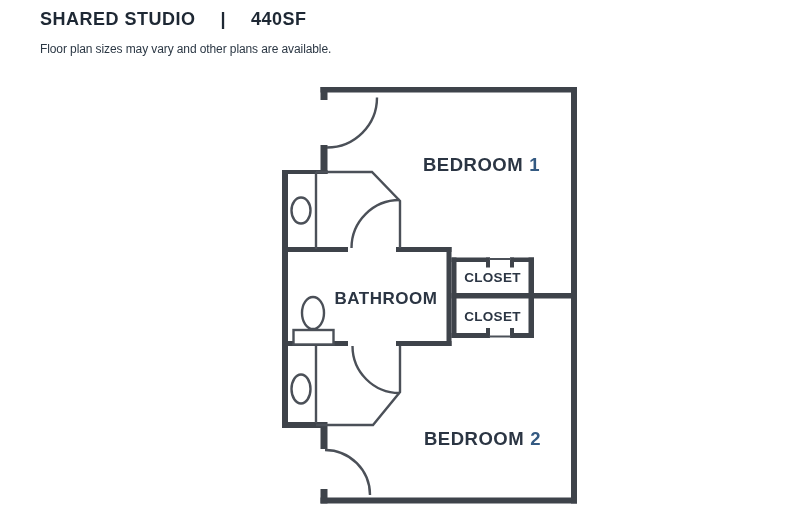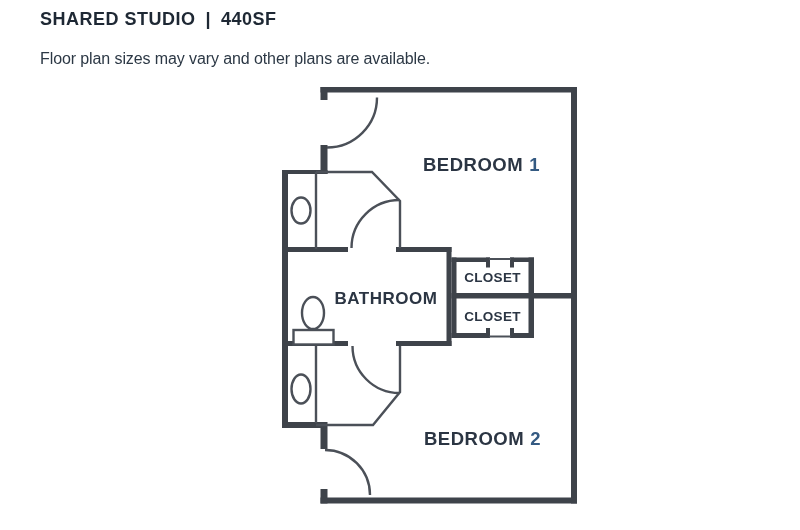--- a/index.html
+++ b/index.html
@@ -1,22 +1,22 @@
 <!DOCTYPE html>
 <html><head>
 <meta charset="utf-8">
 <style>
   html,body{margin:0;padding:0;background:#ffffff;}
   body{width:800px;height:530px;position:relative;overflow:hidden;
        font-family:"Liberation Sans",sans-serif;}
   .page{position:absolute;inset:0;background:#fff;}
   .header{position:absolute;left:40px;top:9px;}
-  .title{display:flex;align-items:baseline;gap:10px;
+  .title{display:flex;align-items:baseline;gap:25px;
          font-weight:bold;font-size:18px;letter-spacing:.5px;color:#1e2834;}
-  .subtitle{margin-top:20px;font-size:16px;letter-spacing:-0.1px;color:#2c3845;}
+  .subtitle{margin-top:12px;font-size:12px;letter-spacing:-0.1px;color:#2c3845;}
   svg{position:absolute;left:0;top:0;}
   .wall{fill:#3e434a;stroke:none;}
   .line{stroke:#4b5058;stroke-width:2.4;fill:none;}
   .thinline{stroke:#4b5058;stroke-width:2;fill:none;}
   .fixture{stroke:#4b5058;stroke-width:2.4;fill:#ffffff;}
   .room-label{font-family:"Liberation Sans",sans-serif;font-weight:bold;
               font-size:18.5px;letter-spacing:.5px;fill:#2b3543;}
   .room-num{fill:#345a82;}
   .bath-label{font-family:"Liberation Sans",sans-serif;font-weight:bold;
               font-size:17px;letter-spacing:.5px;fill:#2b3543;}

